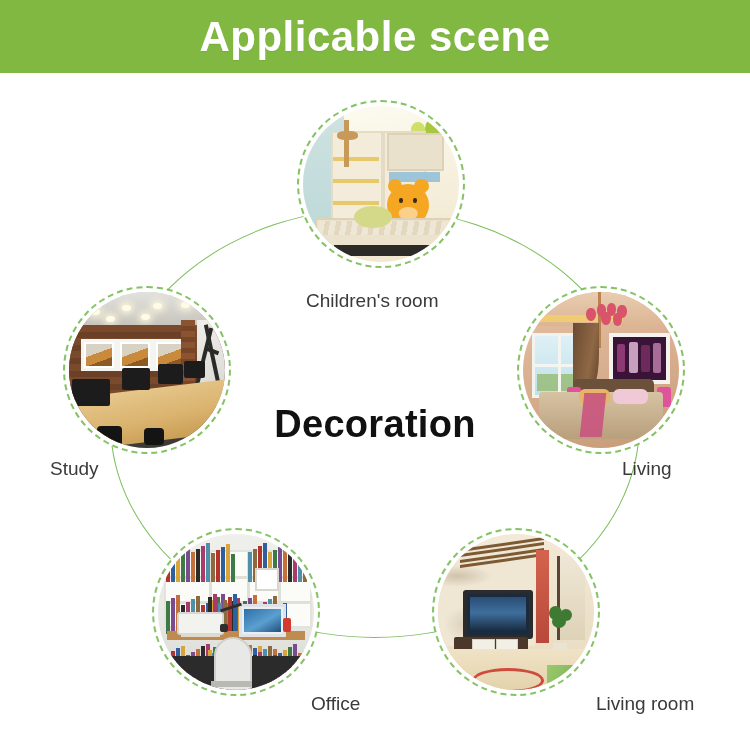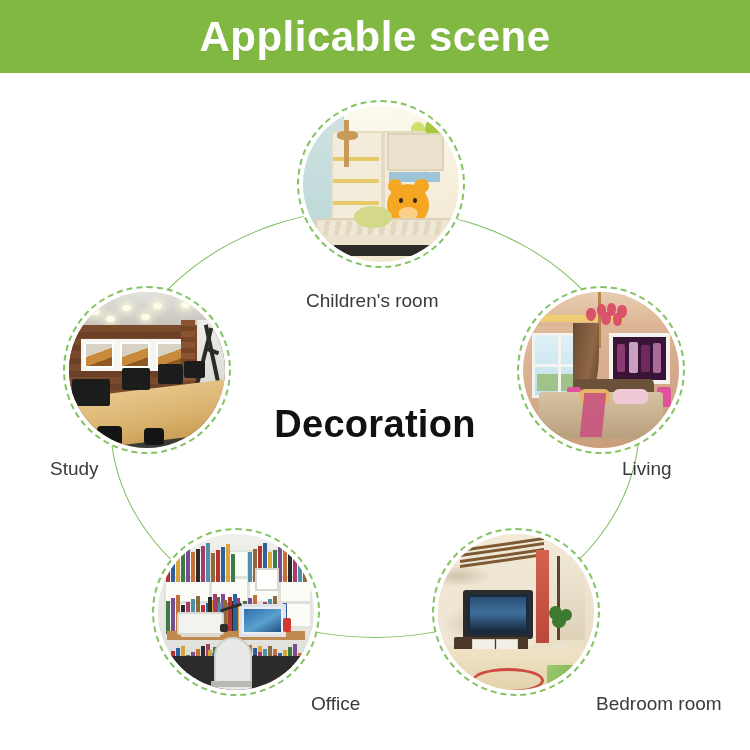--- a/index.html
+++ b/index.html
@@ -338,21 +338,21 @@
               <i></i>
               <i></i>
             </div>
           <div class="lv-pot"></div>
           <div class="lv-floor"></div>
           <div class="lv-rug"></div>
           <div class="lv-glass"></div>
         </div>
       </div>
     </div>
-    <div class="label" id="l-living">Bedroom room</div>
+    <div class="label" id="l-living">Living room</div>
 
     <div class="bubble" id="b-study">
       <div class="bubble-inner">
         <div class="scene">
           <div class="st-bg"></div>
           <div class="st-case">
             <div class="st-hshelf st-h1"></div>
             <div class="st-hshelf st-h2"></div>
             <div class="st-vshelf st-v1"></div>
             <div class="st-vshelf st-v2"></div>

